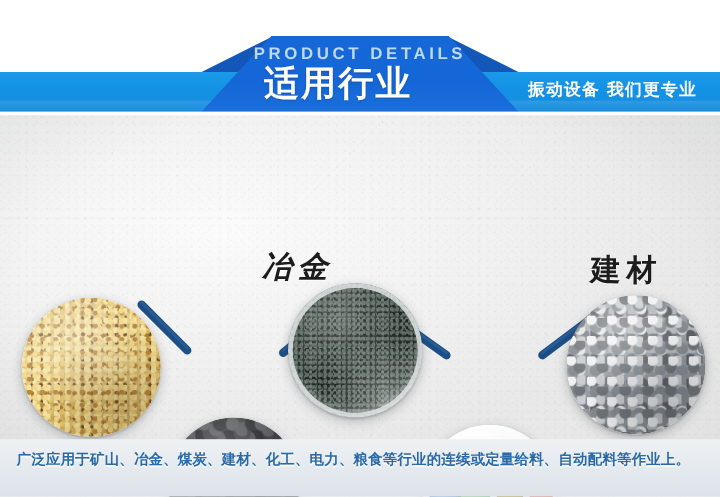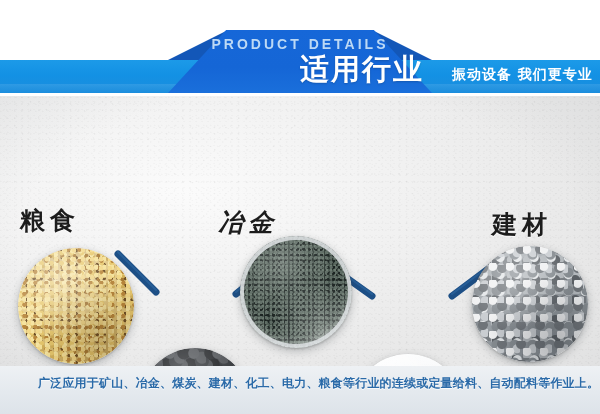--- a/index.html
+++ b/index.html
@@ -38,28 +38,28 @@
   .wing-l{left:168px;width:60px;clip-path:polygon(100% 0%, 100% 100%, 0% 100%);}
   .wing-r{left:372px;width:60px;clip-path:polygon(0% 0%, 100% 100%, 0% 100%);}
 
   .banner-eng{
     position:absolute;left:168px;top:36px;width:264px;text-align:center;
     font-size:14px;letter-spacing:3px;font-weight:bold;
     color:#bcd9f5;font-family:"Liberation Sans",sans-serif;
     line-height:16px;
   }
   .banner-cn{
-    position:absolute;left:160px;top:52px;width:264px;text-align:right;
+    position:absolute;left:150px;top:52px;width:264px;text-align:center;
     font-size:29px;font-weight:bold;letter-spacing:2px;
     color:#ffffff;line-height:34px;
     font-family:"DejaVu Sans",sans-serif;
     text-shadow:0 1px 2px rgba(0,0,0,0.18);
   }
   .banner-slogan{
-    position:absolute;left:452px;top:66px;
+    position:absolute;left:440px;top:66px;
     font-size:14px;font-weight:bold;color:#ffffff;letter-spacing:1px;
     font-family:"DejaVu Sans",sans-serif;white-space:nowrap;
   }
 
   
   .canvas{
     position:absolute;left:0;top:96px;width:600px;height:318px;
     background:
       radial-gradient(ellipse 70% 60% at 30% 30%,#fbfbfb 0%,#f1f1f1 55%,#e8e8e8 100%);
   }
@@ -211,21 +211,20 @@
   
   .footer{
     position:absolute;left:0;top:366px;width:600px;height:48px;
     background:linear-gradient(180deg,#eef1f4 0%,#e4e9ee 55%,#dde3e9 100%);
   }
   .footer-text{
     position:absolute;left:14px;top:375px;
     font-size:12px;color:#2a6aa8;font-weight:bold;letter-spacing:0.2px;
     font-family:"DejaVu Sans",sans-serif;white-space:nowrap;
     text-shadow:0 1px 0 rgba(255,255,255,0.7);
-    margin-left:24px;
   }
 </style>
 </head>
 <body>
 
 <div class="page">
 
   <div class="banner">
     <div class="banner-bg"></div>
     <div class="banner-bar"></div>
@@ -284,21 +283,20 @@
       <div class="dish-base base-yellow"></div>
 
       <div class="dish dish-blue"></div>
       <div class="dish dish-green"></div>
       <div class="dish dish-yellow"></div>
       <div class="dish dish-red"></div>
 
       <div class="chem-sheen"></div>
     </div>
 
-    <div class="label" id="label-grain">粮食</div>
     <div class="label" id="label-metal">冶金</div>
     <div class="label" id="label-build">建材</div>
 
   </div>
 
   <div class="footer"></div>
   <div class="footer-text">广泛应用于矿山、冶金、煤炭、建材、化工、电力、粮食等行业的连续或定量给料、自动配料等作业上。</div>
 
 </div>
 

